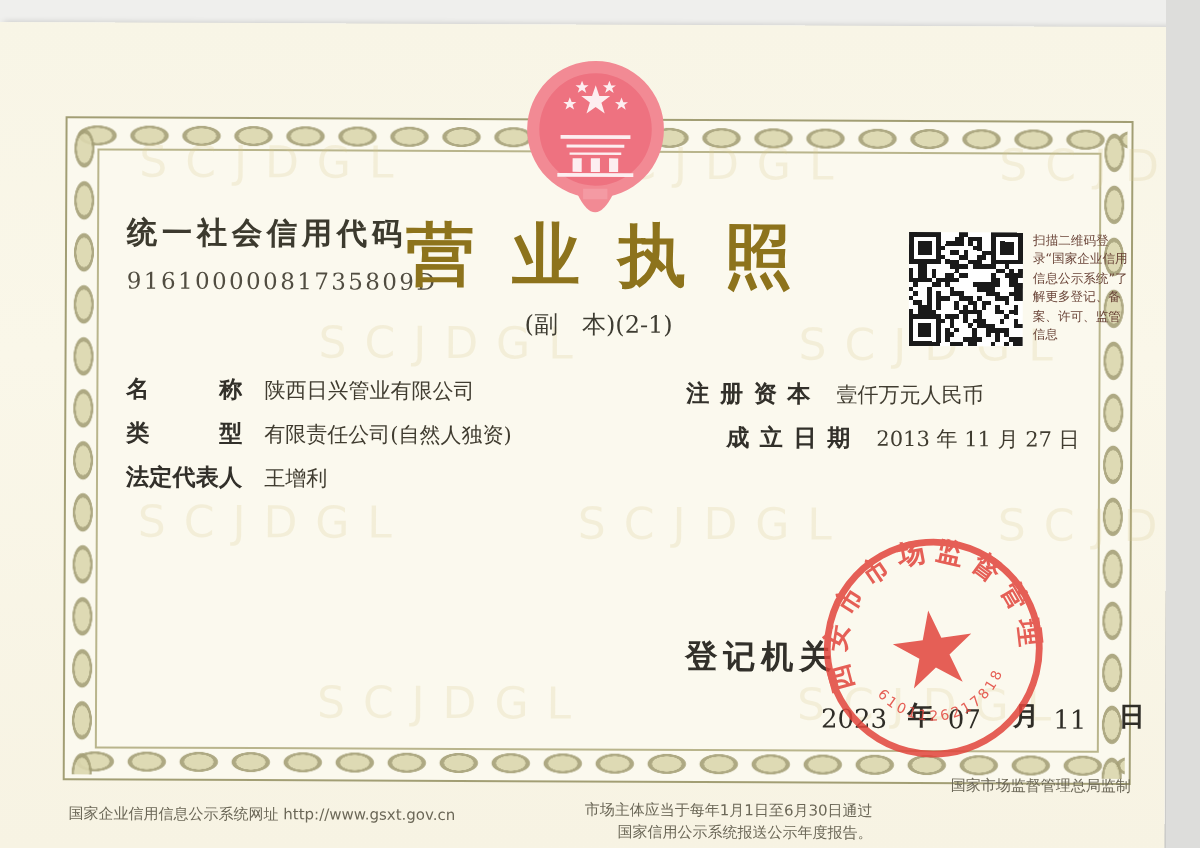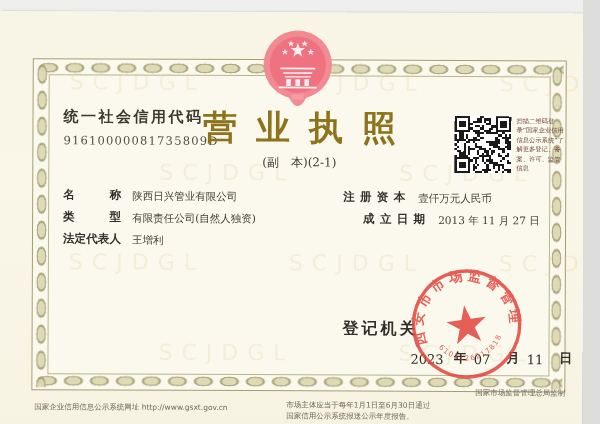--- a/index.html
+++ b/index.html
@@ -64,21 +64,21 @@
         opacity:.85;transform:rotate(-8deg);}
   .dateline{position:absolute;left:412px;top:336px;z-index:2;font-size:13px;color:#2f2d27;
             font-family:"DejaVu Serif","Liberation Serif",serif;}
   .dateline .num{position:relative;top:2px;}
   .dateline .u{font-weight:bold;font-family:"DejaVu Sans","Liberation Sans",sans-serif;}
   .sp6{margin-right:6px;} .sp12{margin-right:12px;} .sp2{margin-right:3px;}
 
   
   .foot{position:absolute;z-index:2;font-size:7.5px;color:#6b6757;line-height:1.5;}
   .foot.left{left:36px;top:390px;width:210px;}
-  .foot.mid{left:288px;top:387px;width:150px;}
+  .foot.mid{left:288px;top:387px;width:150px;text-align:right;}
   .foot.right{left:477px;top:374px;width:110px;}
 </style>
 </head>
 <body>
 
 <div class="stage">
   <div class="paper">
 
     <div class="frame">
       <div class="bead t"></div>

